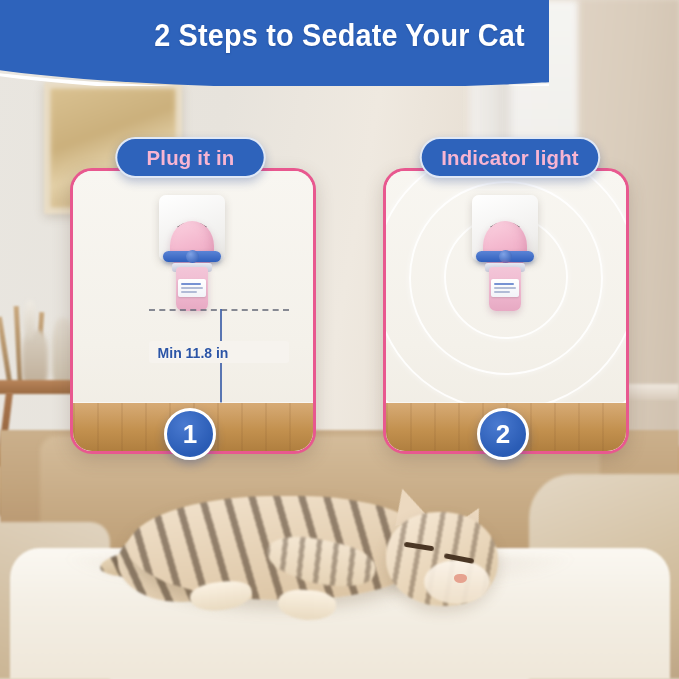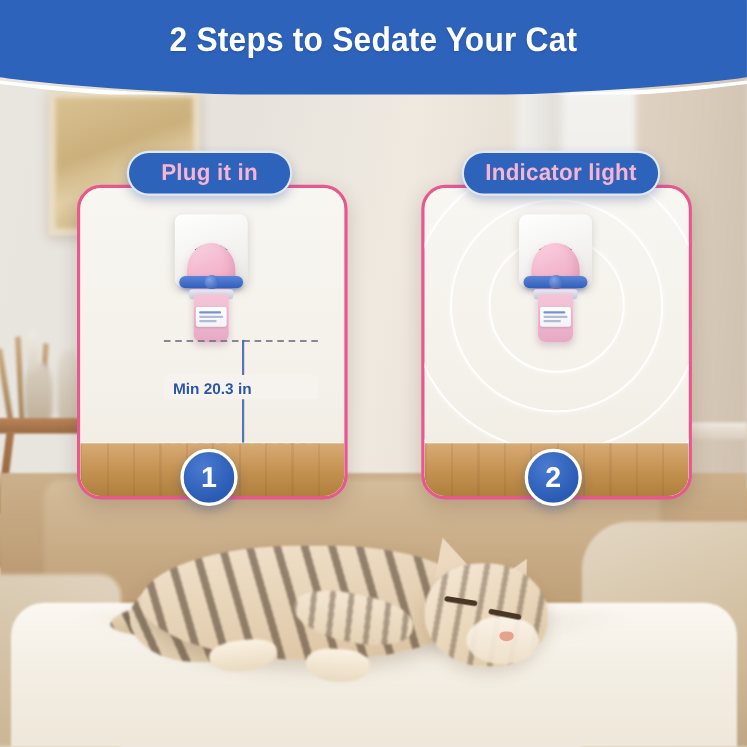--- a/index.html
+++ b/index.html
@@ -187,21 +187,21 @@
     position:absolute;left:-18px;top:72px;width:86px;height:26px;
     border-radius:50%;
     background:
       repeating-linear-gradient(70deg,rgba(60,44,30,.6) 0 6px,rgba(0,0,0,0) 6px 18px),
       linear-gradient(180deg,#e9d8bc,#d2bb97);
     filter:blur(1.2px);transform:rotate(-6deg);
   }
 
   
   .banner{
-    position:absolute;left:0;top:0;width:679px;height:86px;overflow:hidden;
+    position:absolute;left:0;top:0;width:549px;height:86px;overflow:hidden;
   }
   .banner-fill{
     position:absolute;left:-90px;top:-120px;width:859px;height:208px;
     background:var(--brand-blue,#2e63bb);
     border-radius:0 0 50% 50%/0 0 22% 22%;
   }
   .banner-stroke{
     position:absolute;left:-90px;top:-114px;width:859px;height:208px;
     border-bottom:5px solid #ffffff;
     border-radius:0 0 50% 50%/0 0 22% 22%;
@@ -422,21 +422,21 @@
             <div class="diff-label-line a"></div>
             <div class="diff-label-line b"></div>
             <div class="diff-label-line c"></div>
           </div>
         </div>
       </div>
       <div class="dash-top"></div>
       <div class="dim-line"></div>
       <div class="dash-bottom"></div>
       <div class="dim-text-bg"></div>
-      <div class="dim-text">Min 20.3 in</div>
+      <div class="dim-text">Min 11.8 in</div>
       <div class="card-floor-line"></div>
       <div class="card-floor"></div>
     </div>
   </div>
 
   <div class="card two">
     <div class="card-scene">
       <div class="wave w5"></div>
       <div class="wave w4"></div>
       <div class="wave w3"></div>

